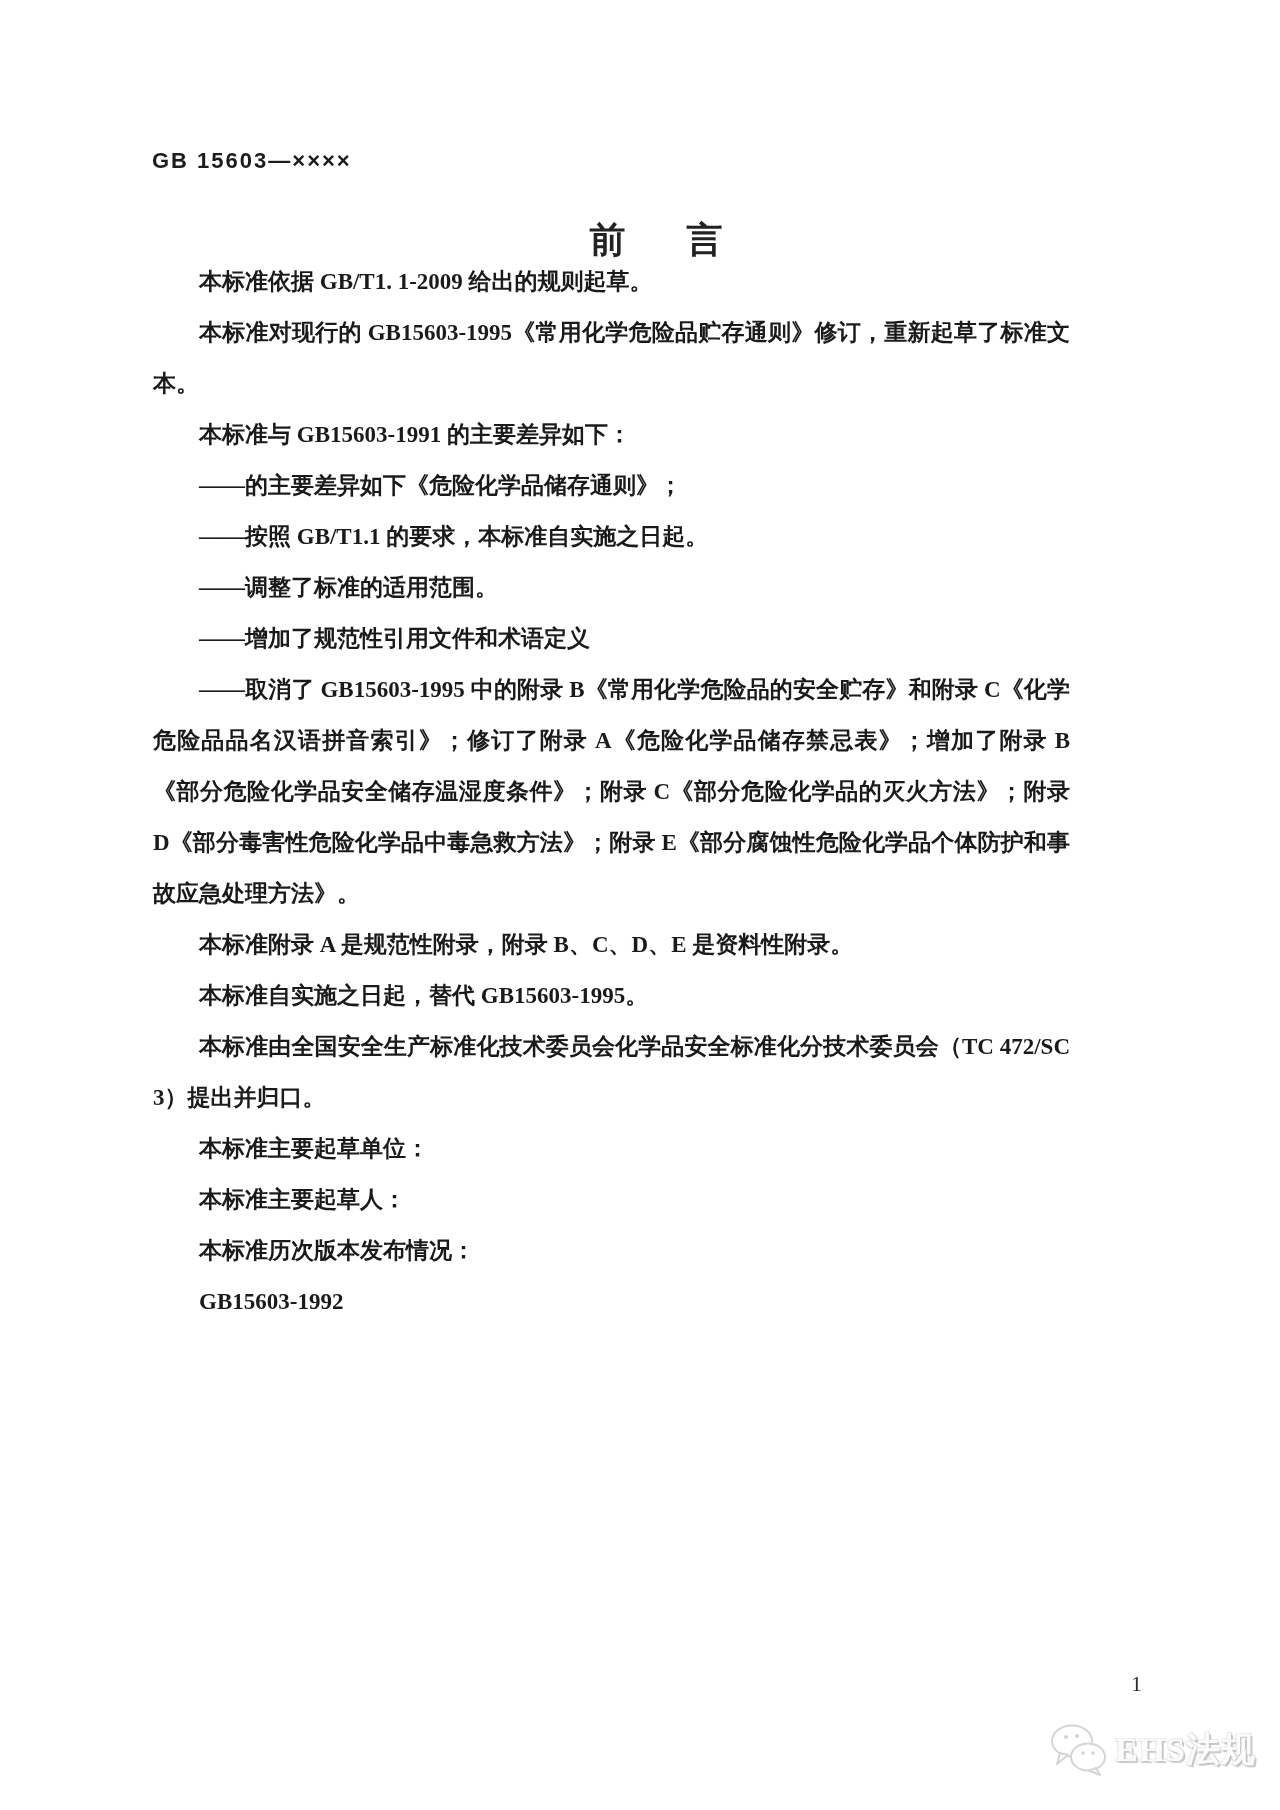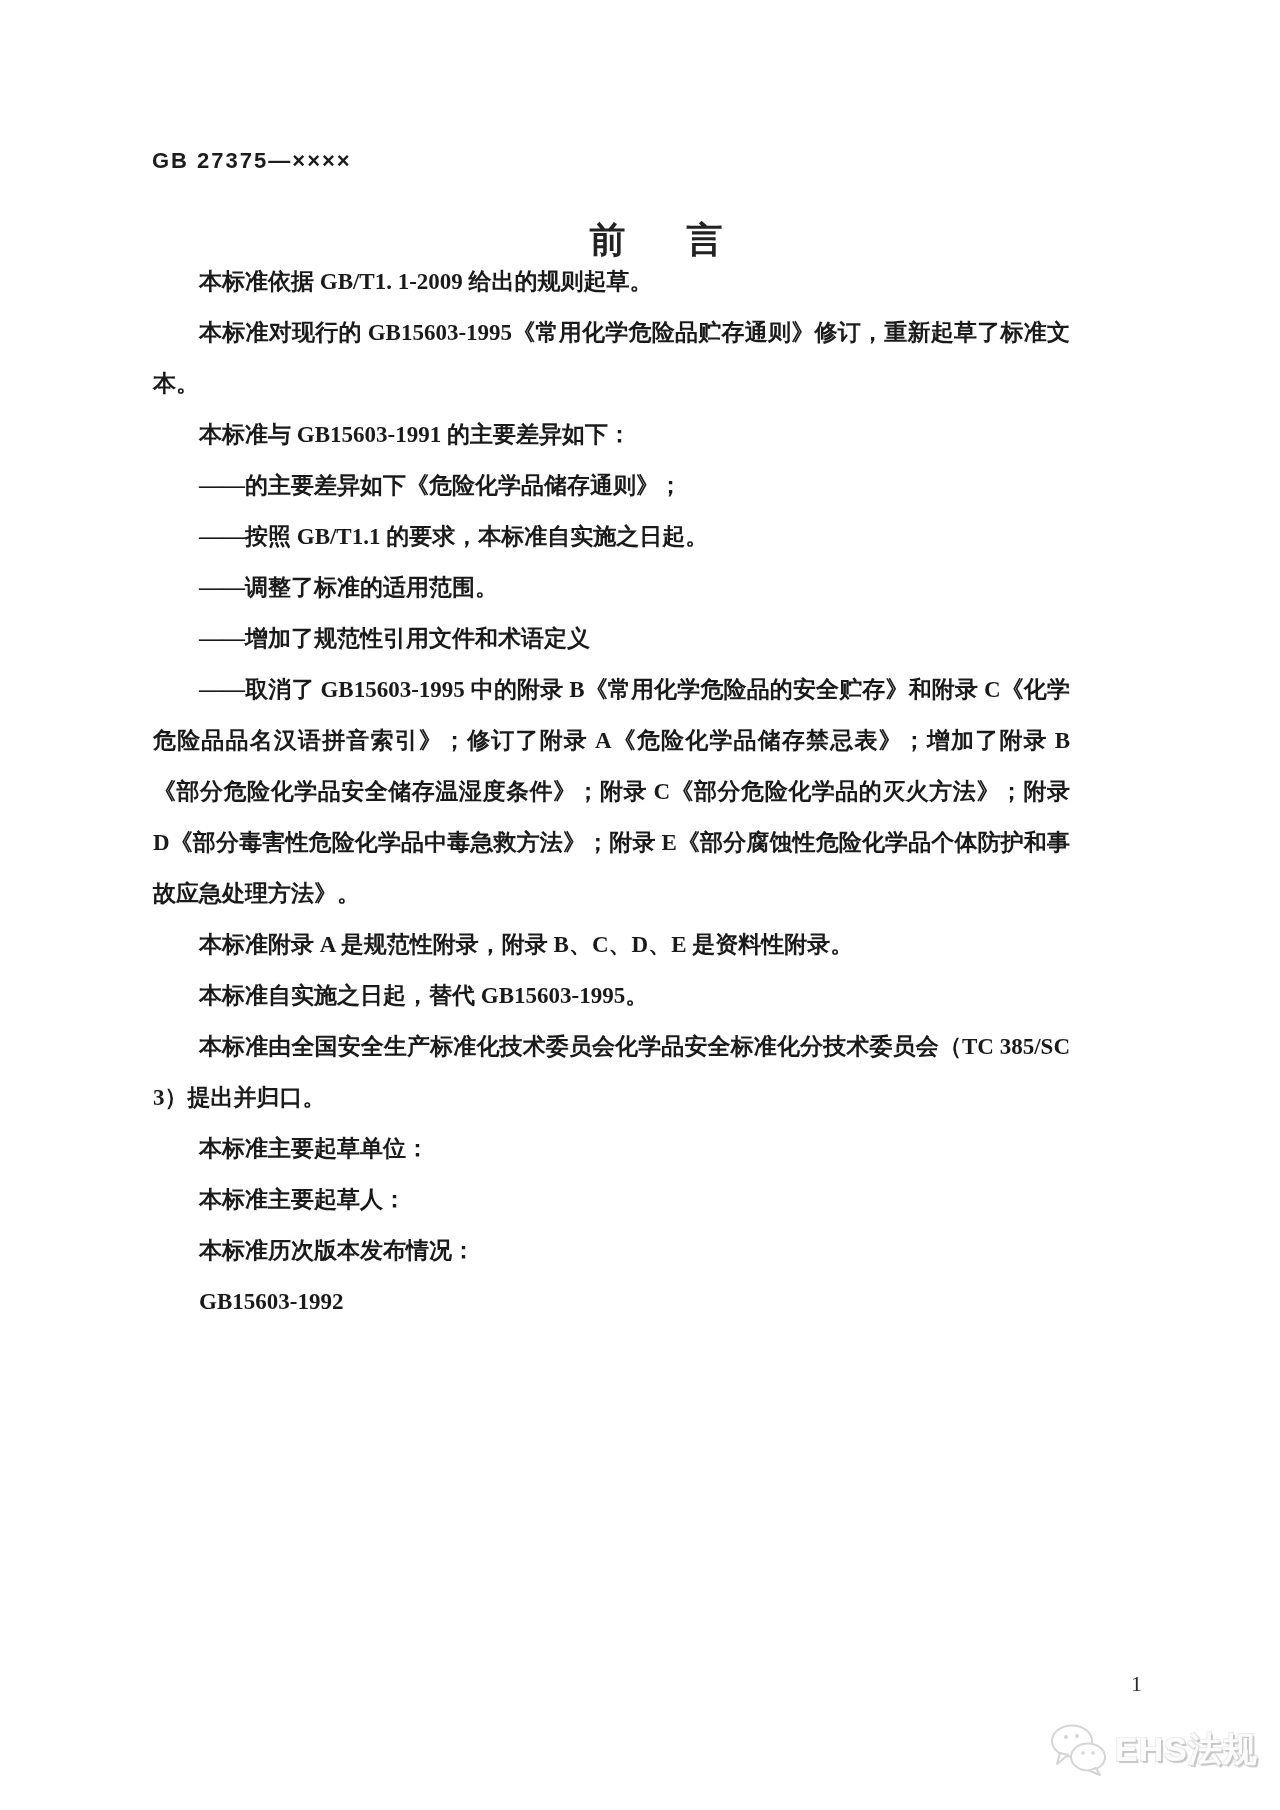--- a/index.html
+++ b/index.html
@@ -64,50 +64,50 @@
     position: absolute;
     left: 1050px;
     top: 1724px;
     display: flex;
     align-items: center;
     gap: 7px;
     user-select: none;
   }
   .wm-icon { display: block; }
   .wm-text {
-    font-family: Liberation Sans, sans-serif;
+    font-family: Liberation Serif, serif;
     font-weight: bold;
     font-size: 34px;
     letter-spacing: 1px;
     color: #fbfbfb;
     text-shadow: 2px 2px 1px #c6c6c6, -1px -1px 0 #efefef, 1px -1px 0 #e4e4e4, -1px 1px 0 #e4e4e4;
     white-space: nowrap;
   }
 </style>
 </head>
 <body>
 
 <div class="page">
 
-  <div class="doc-header">GB 27375—××××</div>
+  <div class="doc-header">GB 15603—××××</div>
 
   <h1 class="doc-title">前　言</h1>
 
   <div class="doc-body" id="paragraphs">
       <p class="para">本标准依据 GB/T1. 1-2009 给出的规则起草。</p>
       <p class="para">本标准对现行的 GB15603-1995《常用化学危险品贮存通则》修订，重新起草了标准文本。</p>
       <p class="para">本标准与 GB15603-1991 的主要差异如下：</p>
       <p class="para">——的主要差异如下《危险化学品储存通则》；</p>
       <p class="para">——按照 GB/T1.1 的要求，本标准自实施之日起。</p>
       <p class="para">——调整了标准的适用范围。</p>
       <p class="para">——增加了规范性引用文件和术语定义</p>
       <p class="para">——取消了 GB15603-1995 中的附录 B《常用化学危险品的安全贮存》和附录 C《化学危险品品名汉语拼音索引》；修订了附录 A《危险化学品储存禁忌表》；增加了附录 B《部分危险化学品安全储存温湿度条件》；附录 C《部分危险化学品的灭火方法》；附录 D《部分毒害性危险化学品中毒急救方法》；附录 E《部分腐蚀性危险化学品个体防护和事故应急处理方法》。</p>
       <p class="para">本标准附录 A 是规范性附录，附录 B、C、D、E 是资料性附录。</p>
       <p class="para">本标准自实施之日起，替代 GB15603-1995。</p>
-      <p class="para">本标准由全国安全生产标准化技术委员会化学品安全标准化分技术委员会（TC 385/SC 3）提出并归口。</p>
+      <p class="para">本标准由全国安全生产标准化技术委员会化学品安全标准化分技术委员会（TC 472/SC 3）提出并归口。</p>
       <p class="para">本标准主要起草单位：</p>
       <p class="para">本标准主要起草人：</p>
       <p class="para">本标准历次版本发布情况：</p>
       <p class="para">GB15603-1992</p>
     </div>
 
   <div class="page-number">1</div>
 
   <div class="watermark">
     <svg class="wm-icon" width="58" height="52" viewBox="0 0 58 52" fill="none" xmlns="http://www.w3.org/2000/svg">

